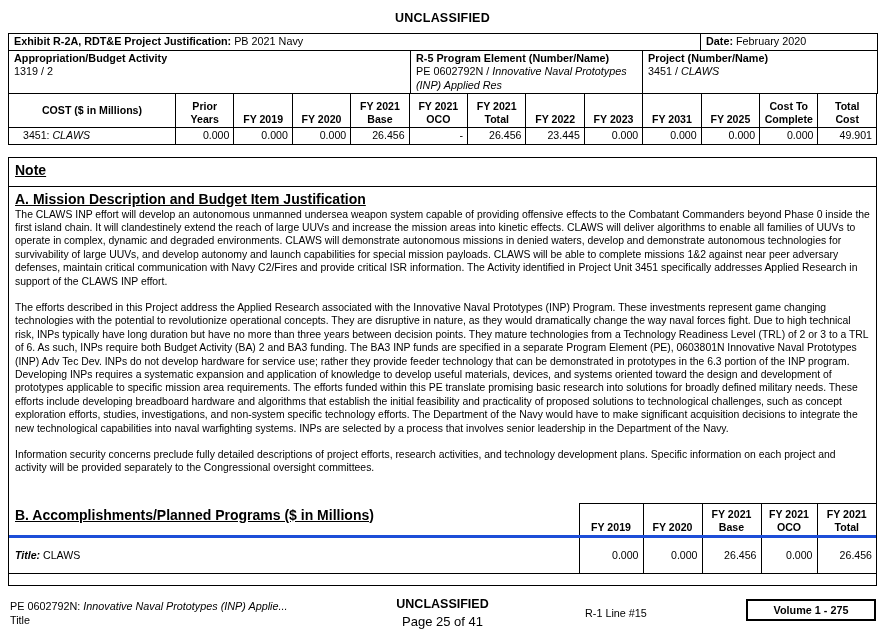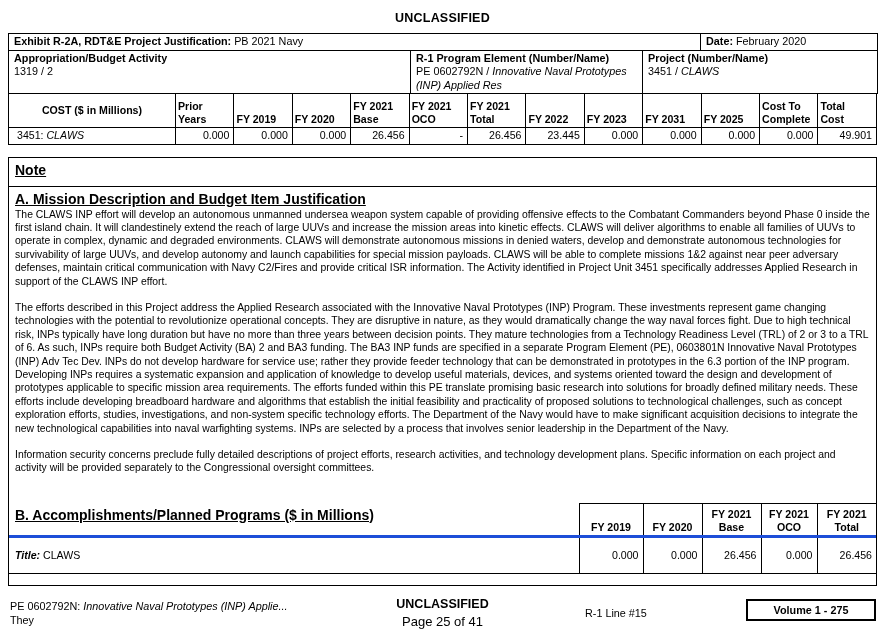--- a/index.html
+++ b/index.html
@@ -19,26 +19,26 @@
   table { border-collapse: collapse; table-layout: fixed; }
   .tbl { width: 869px; margin: 0 8px; }
   .tbl td { border: 1px solid #000; padding: 1px 5px; vertical-align: top; line-height: 13.5px; }
   .merge { margin-top: -1px; }
   .lbl { font-weight: bold; }
   .ital { font-style: italic; }
 
   
   .cost td { font-size: 10.6px; }
   .cost .h {
-    font-weight: bold; text-align: left; vertical-align: bottom;
+    font-weight: bold; text-align: center; vertical-align: bottom;
     white-space: pre-line; padding: 2px 2px; line-height: 12.5px; height: 34px;
   }
   .cost .h-first { vertical-align: middle; text-align: center; margin-left: 44px; }
   .cost .num { text-align: right; padding: 1px 4px; height: 16px; }
-  .cost .rowlbl { padding: 1px 8px; }
+  .cost .rowlbl { padding: 1px 14px; }
 
   
   .main-box {
     margin: 12px 8px 0; border: 1px solid #000;
     height: 429px; display: flex; flex-direction: column; overflow: hidden;
   }
   .note-sec { border-bottom: 1px solid #000; padding: 2px 6px 7px; }
   .sec-a { padding: 2px 6px 0; }
   .sec-heading { font-weight: bold; text-decoration: underline; margin: 2px 0 1px; font-size: 14px; }
   .para { margin: 0 0 13px; line-height: 13.4px; font-size: 10.4px; }
@@ -94,21 +94,21 @@
       <col style="width:232px">
       <col style="width:235px">
     </colgroup>
   <tbody>
       <tr>
     <td style="height:43px">
       <div class="lbl">Appropriation/Budget Activity</div>
       <div>1319 / 2</div>
     </td>
     <td>
-      <div class="lbl">R-1 Program Element (Number/Name)</div>
+      <div class="lbl">R-5 Program Element (Number/Name)</div>
       <div><span>PE 0602792N / </span><span class="ital">Innovative Naval Prototypes (INP) Applied Res</span></div>
     </td>
     <td>
       <div class="lbl">Project (Number/Name)</div>
       <div><span>3451 / </span><span class="ital">CLAWS</span></div>
     </td>
   </tr>
 </tbody>
   </table>
 
@@ -210,20 +210,20 @@
     </tr>
     <tr class="bstrip">
       <td colspan="6"></td>
     </tr>
   </tbody>
     </table>
 </div>
 
 <div class="footer-left">
   <div><span>PE 0602792N: </span><span class="ital">Innovative Naval Prototypes (INP) Applie...</span></div>
-  <div>They</div>
+  <div>Title</div>
 </div>
 <div class="footer-center">
   <div class="footer-class">UNCLASSIFIED</div>
   <div class="footer-page">Page 25 of 41</div>
 </div>
 <div class="footer-r1">R-1 Line #15</div>
 <div class="volume-box">Volume 1 - 275</div>
 
 </body></html>

